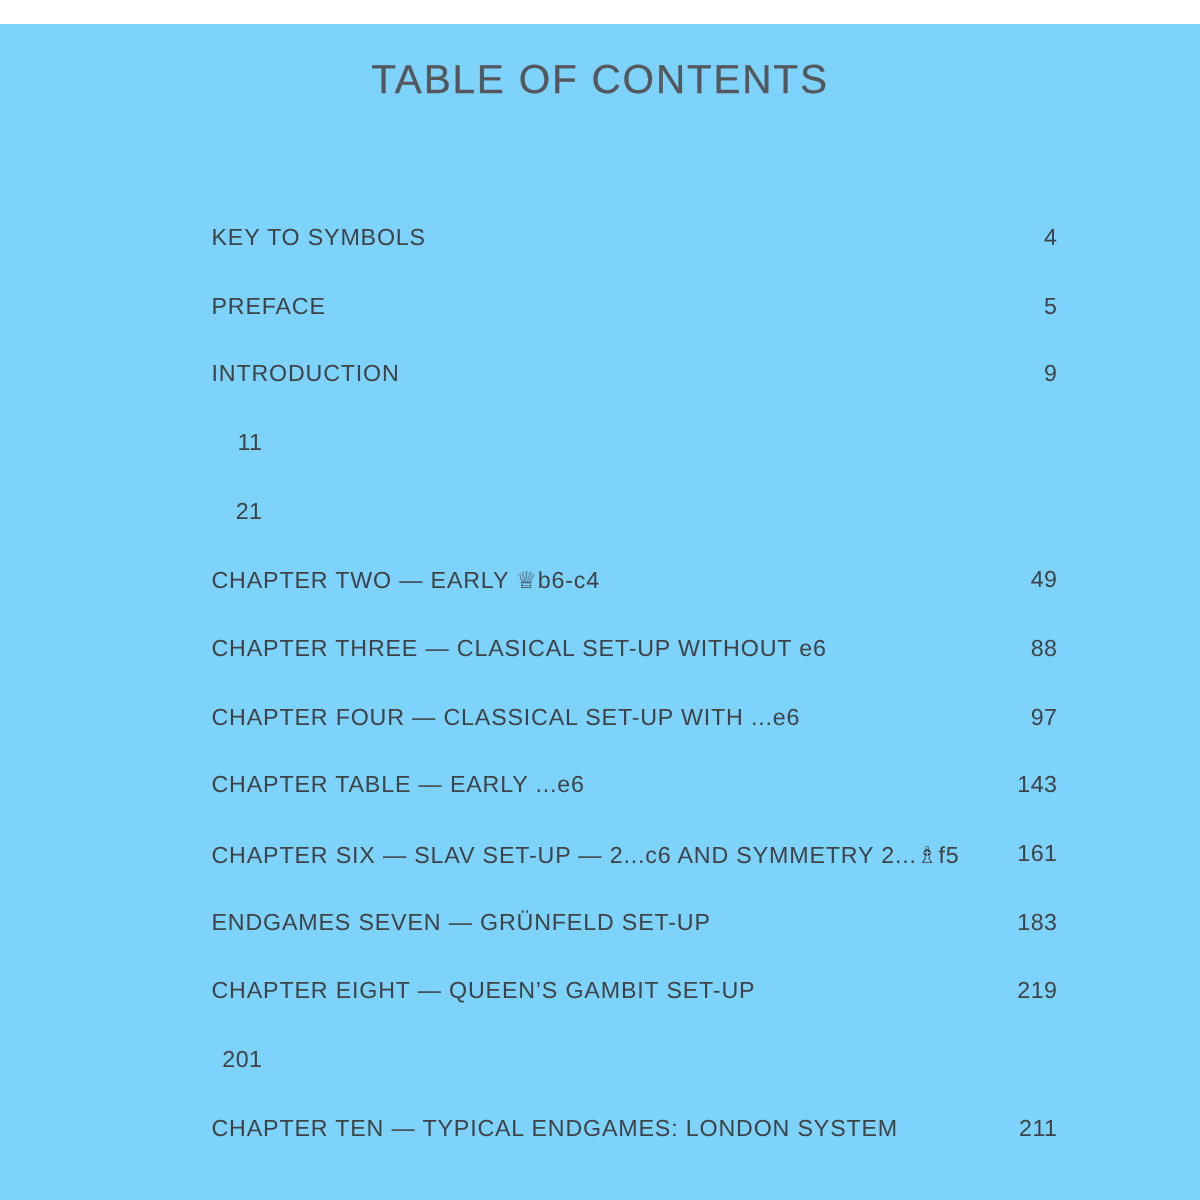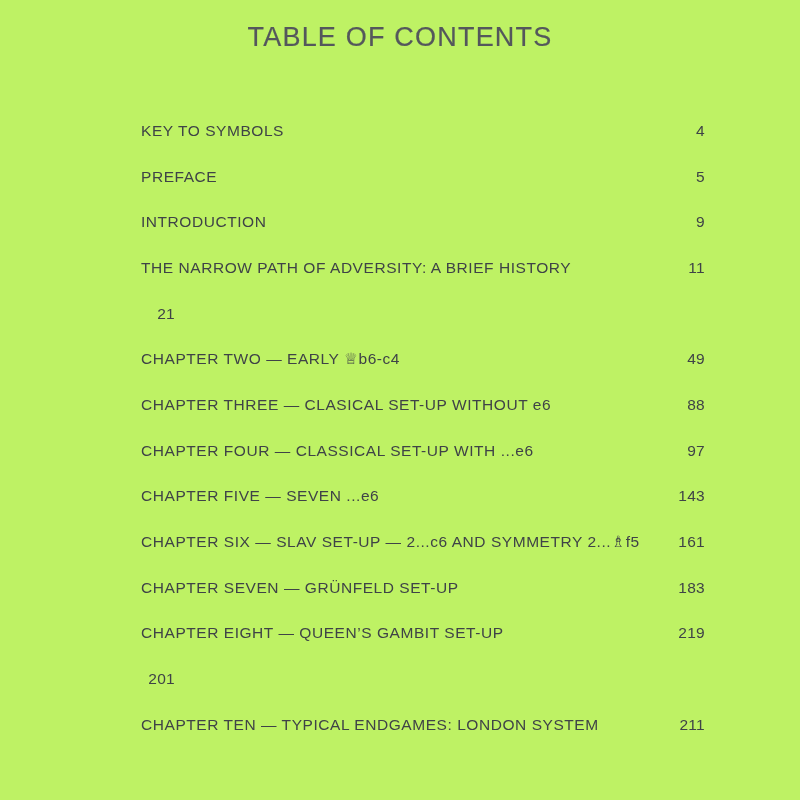--- a/index.html
+++ b/index.html
@@ -10,38 +10,39 @@
     width: 800px;
     height: 800px;
     background: #ffffff;
     position: relative;
     overflow: hidden;
     font-family: "Liberation Sans", sans-serif;
   }
   .page {
     position: absolute;
     inset: 0;
-    background: #bef264;
+    background: #7dd3fc;
+    margin-top: 16px;
   }
   .toc-title {
     position: absolute;
     top: 22px;
     left: 0;
     width: 100%;
     text-align: center;
     font-size: 27px;
     font-weight: 400;
     letter-spacing: 1.2px;
     color: #54575c;
     -webkit-text-stroke: 0.2px #54575c;
   }
   .toc-list {
     position: absolute;
     left: 141px;
-    top: 108px;
+    top: 120px;
     width: 564px;
   }
   .toc-row {
     height: 45.7px;
     display: flex;
     justify-content: space-between;
     align-items: center;
   }
   .toc-label {
     font-size: 15.5px;
@@ -71,48 +72,47 @@
       </div>
       <div class="toc-row">
         <span class="toc-label">PREFACE</span>
         <span class="toc-page">5</span>
       </div>
       <div class="toc-row">
         <span class="toc-label">INTRODUCTION</span>
         <span class="toc-page">9</span>
       </div>
       <div class="toc-row">
-        <span class="toc-label">THE NARROW PATH OF ADVERSITY: A BRIEF HISTORY</span>
         <span class="toc-page">11</span>
       </div>
       <div class="toc-row">
         <span class="toc-page">21</span>
       </div>
       <div class="toc-row">
         <span class="toc-label">CHAPTER TWO — EARLY ♕b6-c4</span>
         <span class="toc-page">49</span>
       </div>
       <div class="toc-row">
         <span class="toc-label">CHAPTER THREE — CLASICAL SET-UP WITHOUT e6</span>
         <span class="toc-page">88</span>
       </div>
       <div class="toc-row">
         <span class="toc-label">CHAPTER FOUR — CLASSICAL SET-UP WITH ...e6</span>
         <span class="toc-page">97</span>
       </div>
       <div class="toc-row">
-        <span class="toc-label">CHAPTER FIVE — SEVEN ...e6</span>
+        <span class="toc-label">CHAPTER TABLE — EARLY ...e6</span>
         <span class="toc-page">143</span>
       </div>
       <div class="toc-row">
         <span class="toc-label">CHAPTER SIX — SLAV SET-UP — 2...c6 AND SYMMETRY 2...♗f5</span>
         <span class="toc-page">161</span>
       </div>
       <div class="toc-row">
-        <span class="toc-label">CHAPTER SEVEN — GRÜNFELD SET-UP</span>
+        <span class="toc-label">ENDGAMES SEVEN — GRÜNFELD SET-UP</span>
         <span class="toc-page">183</span>
       </div>
       <div class="toc-row">
         <span class="toc-label">CHAPTER EIGHT — QUEEN’S GAMBIT SET-UP</span>
         <span class="toc-page">219</span>
       </div>
       <div class="toc-row">
         <span class="toc-page">201</span>
       </div>
       <div class="toc-row">

